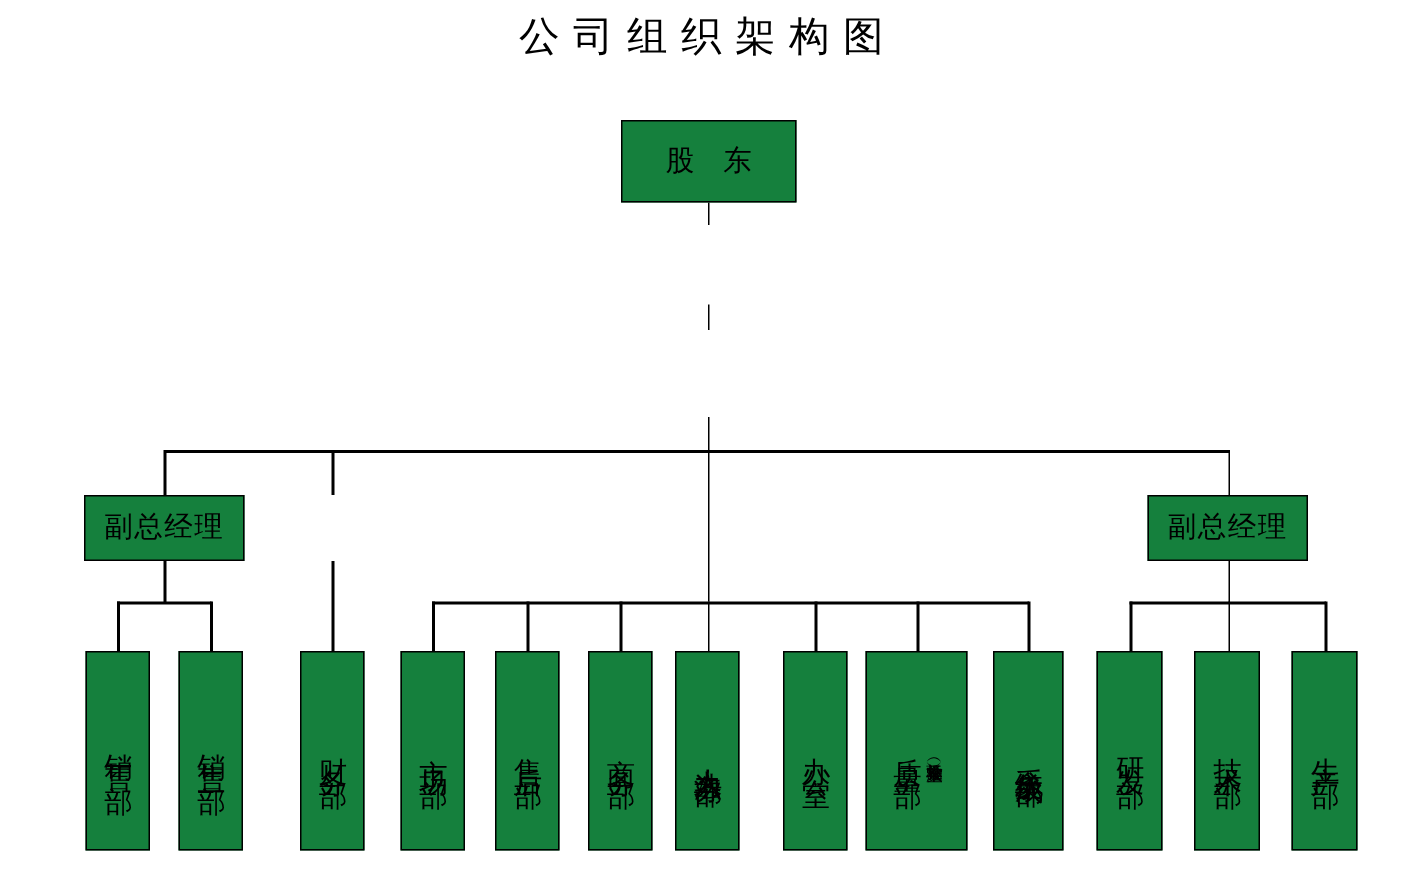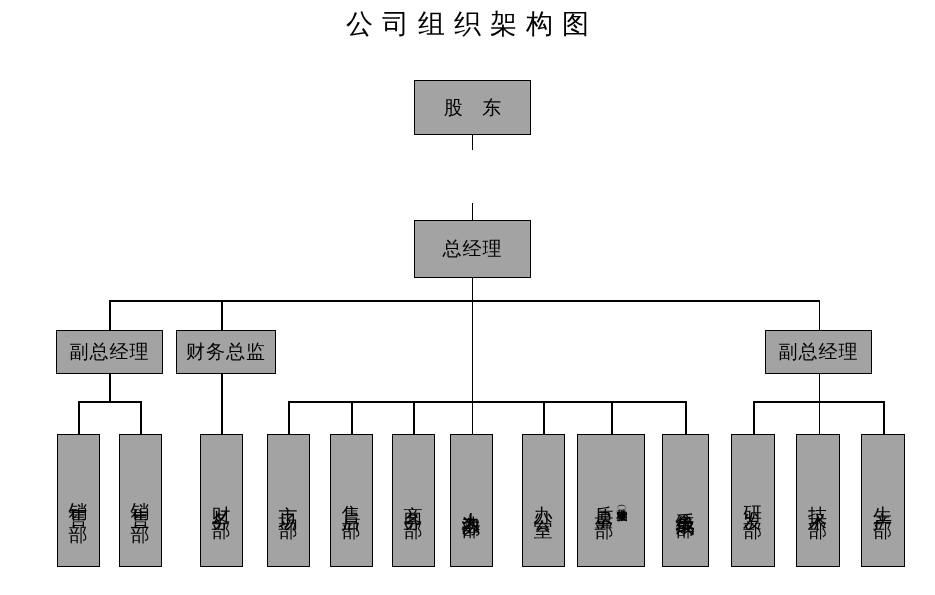--- a/index.html
+++ b/index.html
@@ -18,21 +18,21 @@
     font-size:27px;
     letter-spacing:9px;
     text-indent:9px;
     font-weight:500;
     color:#000;
   }
 
   .node{
     position:absolute;
     border:1.6px solid #000;
-    background:#a3a3a3;
+    background:#15803d;
     box-sizing:border-box;
     display:flex;
     align-items:center;
     justify-content:center;
     color:#000;
   }
   .node .lbl{
     display:block;
     text-align:center;
     line-height:1.12;
@@ -113,31 +113,25 @@
   <div class="ln h" style="left:753px;top:401px;width:131px;"></div>
   <div class="ln v" style="left:753px;top:401px;height:33px;"></div>
   <div class="ln v" style="left:818.5px;top:401px;height:33px;"></div>
   <div class="ln v" style="left:883px;top:401px;height:33px;"></div>
 
   <div class="node h wide" style="left:414px;top:80px;width:117px;height:55px;">
     <span class="lbl">股 东</span>
   </div>
 
 
-  <div class="node h" style="left:414px;top:220px;width:117px;height:58px;">
-    <span class="lbl">总经理</span>
-  </div>
 
   <div class="node h" style="left:56px;top:330px;width:107px;height:44px;">
     <span class="lbl">副总经理</span>
   </div>
 
-  <div class="node h" style="left:176px;top:330px;width:100px;height:44px;">
-    <span class="lbl">财务总监</span>
-  </div>
 
   <div class="node h" style="left:765px;top:330px;width:107px;height:44px;">
     <span class="lbl">副总经理</span>
   </div>
 
   <div class="node v" style="left:57px;top:434px;width:43px;height:133px;">
     <span class="lbl">销售一部</span>
   </div>
 
   <div class="node v" style="left:119px;top:434px;width:43px;height:133px;">

